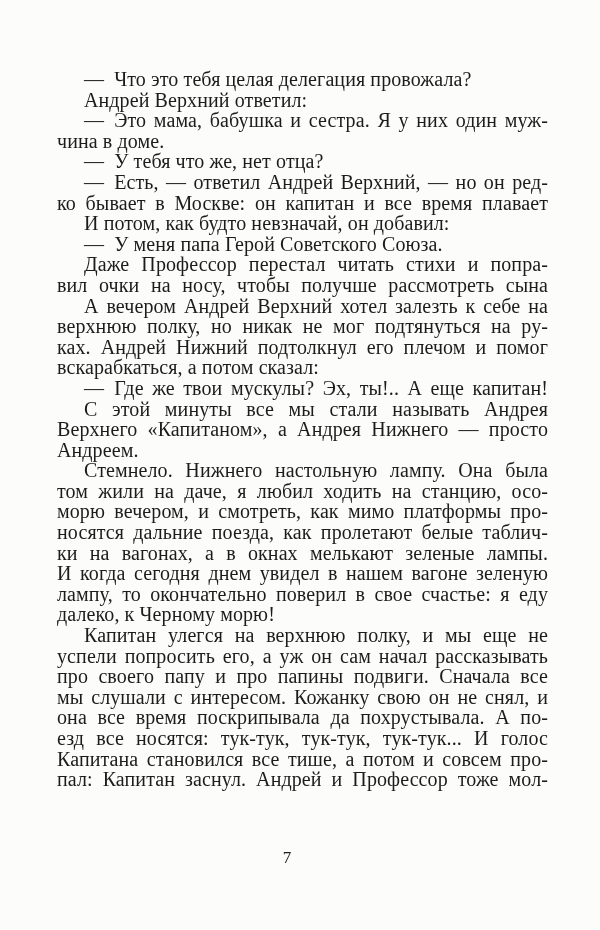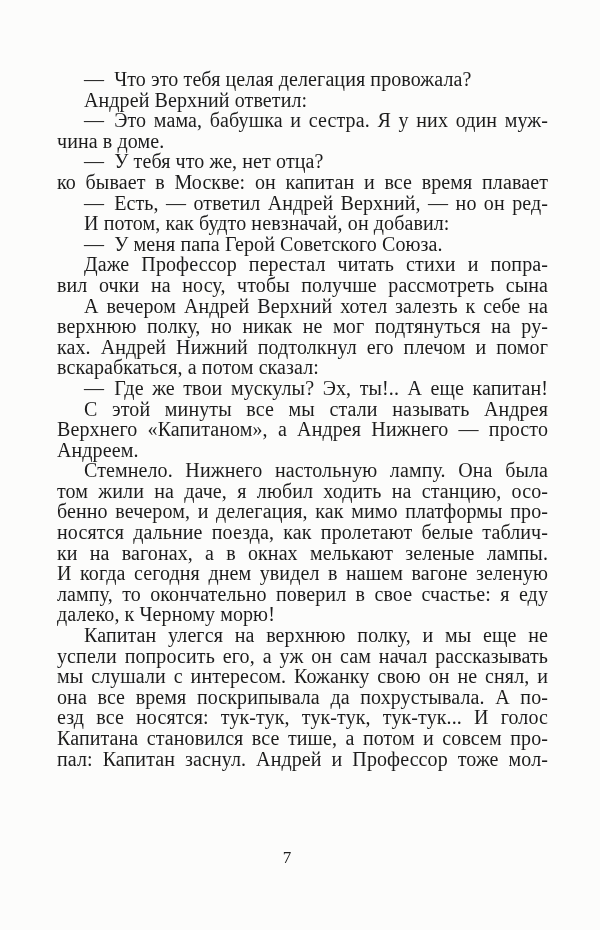--- a/index.html
+++ b/index.html
@@ -56,44 +56,45 @@
 </head>
 <body>
 
 <div class="page">
   <div class="text-block" id="text-block">
       <div class="line indent">— Что это тебя целая делегация провожала?</div>
       <div class="line indent">Андрей Верхний ответил:</div>
       <div class="line indent justify">— Это мама, бабушка и сестра. Я у них один муж-</div>
       <div class="line">чина в доме.</div>
       <div class="line indent">— У тебя что же, нет отца?</div>
+      <div class="line indent justify">— Есть, — ответил Андрей Верхний, — но он ред-</div>
       <div class="line justify">ко бывает в Москве: он капитан и все время плавает</div>
-      <div class="line indent justify">— Есть, — ответил Андрей Верхний, — но он ред-</div>
       <div class="line indent">И потом, как будто невзначай, он добавил:</div>
       <div class="line indent">— У меня папа Герой Советского Союза.</div>
       <div class="line indent justify">Даже Профессор перестал читать стихи и попра-</div>
       <div class="line justify">вил очки на носу, чтобы получше рассмотреть сына</div>
       <div class="line indent justify">А вечером Андрей Верхний хотел залезть к себе на</div>
       <div class="line justify">верхнюю полку, но никак не мог подтянуться на ру-</div>
       <div class="line justify">ках. Андрей Нижний подтолкнул его плечом и помог</div>
       <div class="line">вскарабкаться, а потом сказал:</div>
       <div class="line indent justify">— Где же твои мускулы? Эх, ты!.. А еще капитан!</div>
       <div class="line indent justify">С этой минуты все мы стали называть Андрея</div>
       <div class="line justify">Верхнего «Капитаном», а Андрея Нижнего — просто</div>
       <div class="line">Андреем.</div>
       <div class="line indent justify">Стемнело. Нижнего настольную лампу. Она была</div>
       <div class="line justify">том жили на даче, я любил ходить на станцию, осо-</div>
-      <div class="line justify">бенно вечером, и делегация, как мимо платформы про-</div>
+      <div class="line justify">морю вечером, и смотреть, как мимо платформы про-</div>
       <div class="line justify">носятся дальние поезда, как пролетают белые таблич-</div>
       <div class="line justify">ки на вагонах, а в окнах мелькают зеленые лампы.</div>
       <div class="line justify">И когда сегодня днем увидел в нашем вагоне зеленую</div>
       <div class="line justify">лампу, то окончательно поверил в свое счастье: я еду</div>
       <div class="line">далеко, к Черному морю!</div>
       <div class="line indent justify">Капитан улегся на верхнюю полку, и мы еще не</div>
       <div class="line justify">успели попросить его, а уж он сам начал рассказывать</div>
+      <div class="line justify">про своего папу и про папины подвиги. Сначала все</div>
       <div class="line justify">мы слушали с интересом. Кожанку свою он не снял, и</div>
       <div class="line justify">она все время поскрипывала да похрустывала. А по-</div>
       <div class="line justify">езд все носятся: тук-тук, тук-тук, тук-тук... И голос</div>
       <div class="line justify">Капитана становился все тише, а потом и совсем про-</div>
       <div class="line justify">пал: Капитан заснул. Андрей и Профессор тоже мол-</div>
     </div>
   <div class="page-number">7</div>
 </div>
 
 </body></html>

